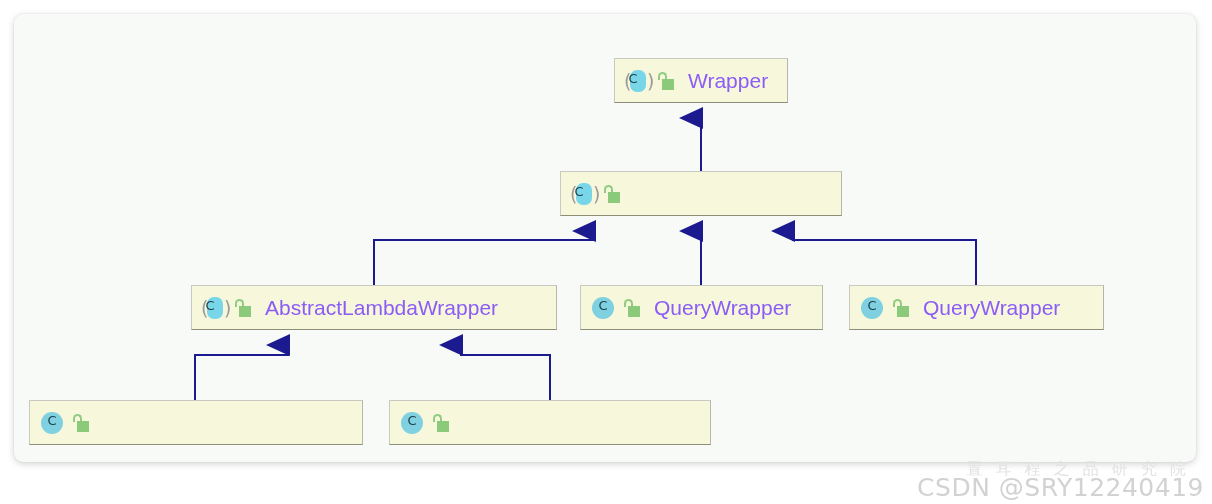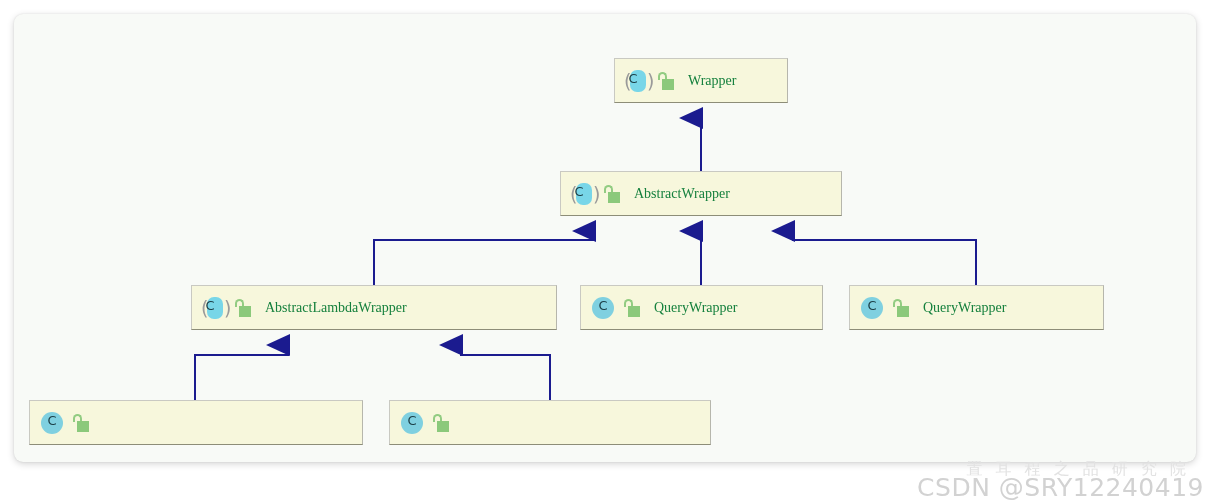--- a/index.html
+++ b/index.html
@@ -51,23 +51,23 @@
     border: 1px solid #c9c9c2;
     border-bottom-color: #8d8d78;
     border-right-color: #b6b6ac;
     display: flex;
     align-items: center;
     padding: 0 14px 0 10px;
     white-space: nowrap;
   }
 
   .node-label {
-    font-family: Liberation Serif, serif;
-    font-size: 14px;
-    color: #15803d;
+    font-family: Liberation Sans, sans-serif;
+    font-size: 21px;
+    color: #8b5cf6;
     letter-spacing: 0px;
     margin-left: 14px;
   }
 
   
   .cls-icon {
     position: relative;
     width: 26px;
     height: 26px;
     flex: 0 0 26px;
@@ -221,21 +221,20 @@
       <span class="cls-icon">
         <span class="paren paren-l">(</span>
         <span class="disc"></span>
         <span class="disc-letter">C</span>
         <span class="paren paren-r">)</span>
       </span>
       <span class="lock-icon">
         <span class="shackle"></span>
         <span class="body"></span>
       </span>
-      <span class="node-label">AbstractWrapper</span>
     </div>
 
     <div class="node" style="left:177px; top:271px; width:366px; height:45px;">
       <span class="cls-icon">
         <span class="paren paren-l">(</span>
         <span class="disc"></span>
         <span class="disc-letter">C</span>
         <span class="paren paren-r">)</span>
       </span>
       <span class="lock-icon">

